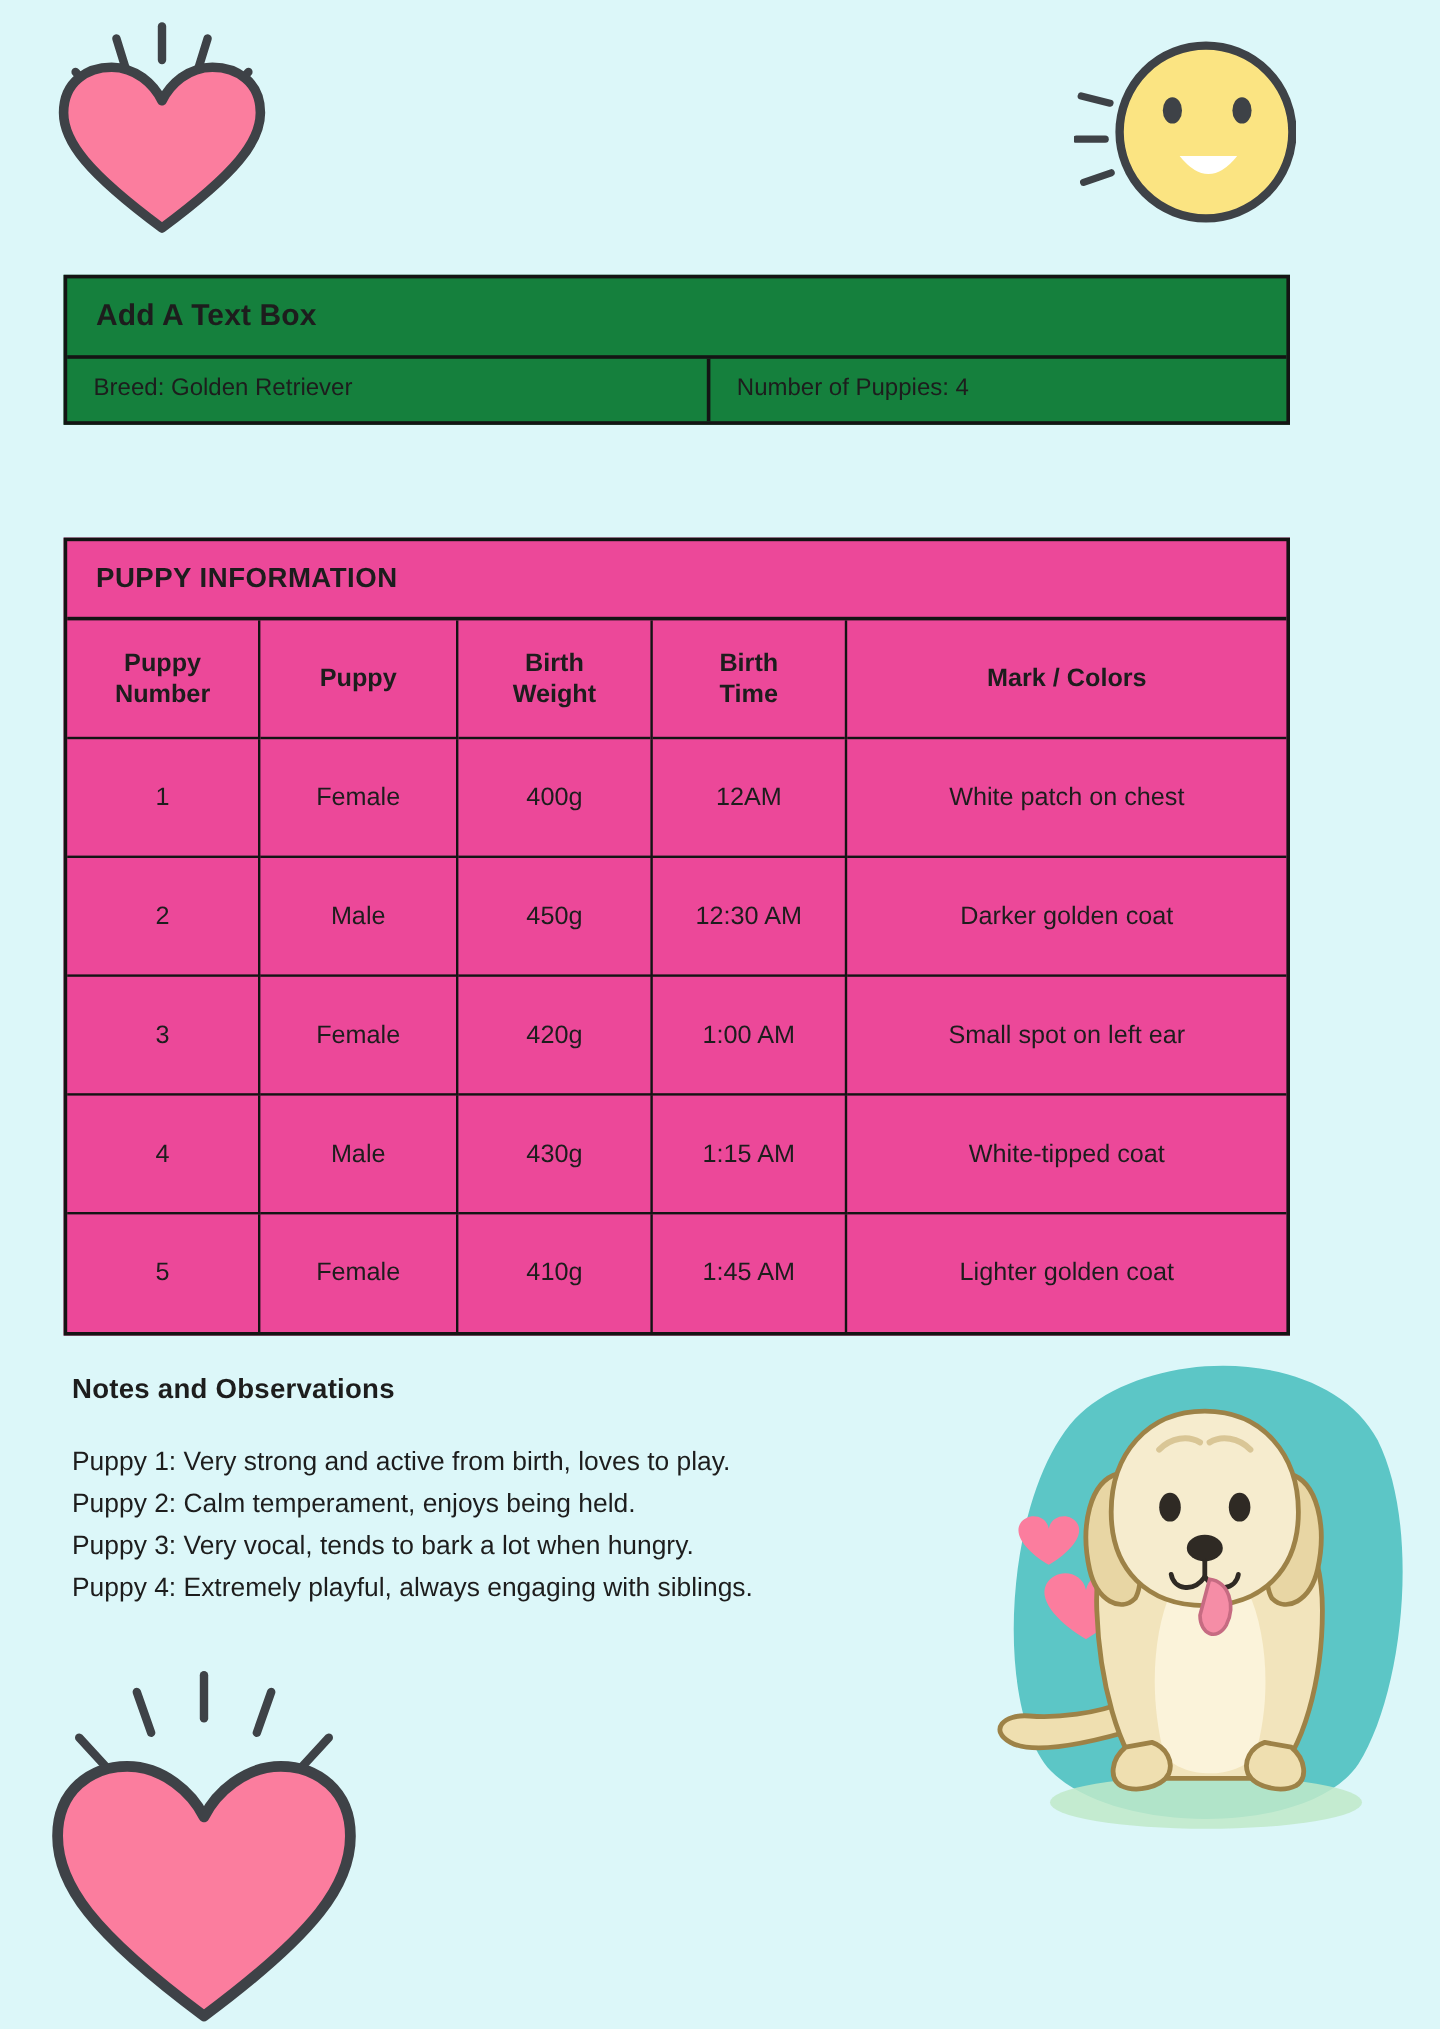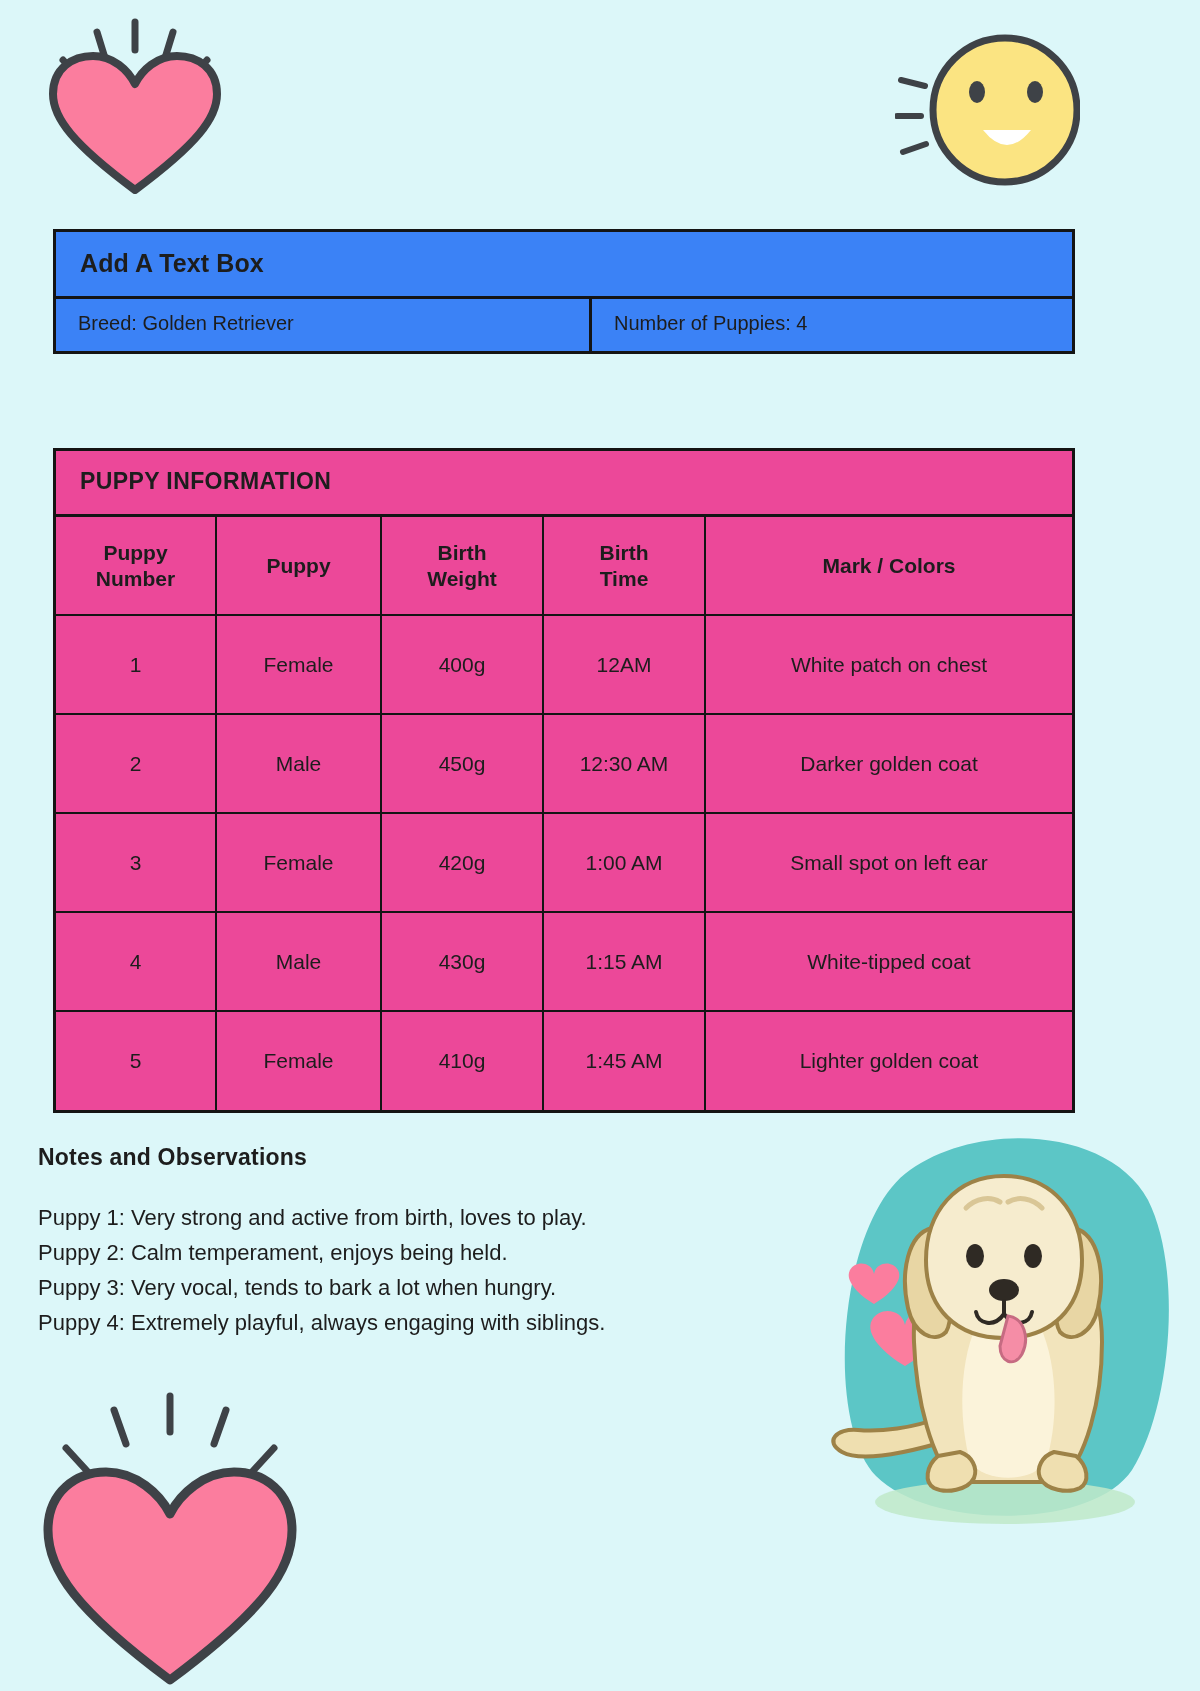--- a/index.html
+++ b/index.html
@@ -18,21 +18,21 @@
   #sun-top        { right: 120px; top: 18px;  width: 185px; height: 180px; }
   #heart-bottom   { left: 30px;  top: 1390px; width: 280px; height: 300px; }
   #dog-art        { right: 20px; top: 1110px; width: 400px; height: 420px; }
 
   
   .info-box {
     position: absolute;
     left: 53px; top: 229px;
     width: 1022px;
     border: 3px solid #141414;
-    background: #3b82f6;
+    background: #15803d;
   }
   .info-title-row {
     border-bottom: 3px solid #141414;
     padding: 17px 24px 18px;
   }
   .info-title {
     font-size: 25px;
     font-weight: bold;
     letter-spacing: .1px;
   }
@@ -85,21 +85,21 @@
   table.puppy thead tr > * { border-top: none; }
   col.c1 { width: 160px; }
   col.c2 { width: 165px; }
   col.c3 { width: 162px; }
   col.c4 { width: 162px; }
   col.c5 { width: auto; }
 
   
   .notes {
     position: absolute;
-    left: 38px; top: 1144px;
+    left: 60px; top: 1144px;
     width: 760px;
   }
   .notes-title {
     font-size: 23px;
     font-weight: bold;
     margin-bottom: 29px;
     letter-spacing: .2px;
   }
   .notes-line {
     font-size: 22px;

